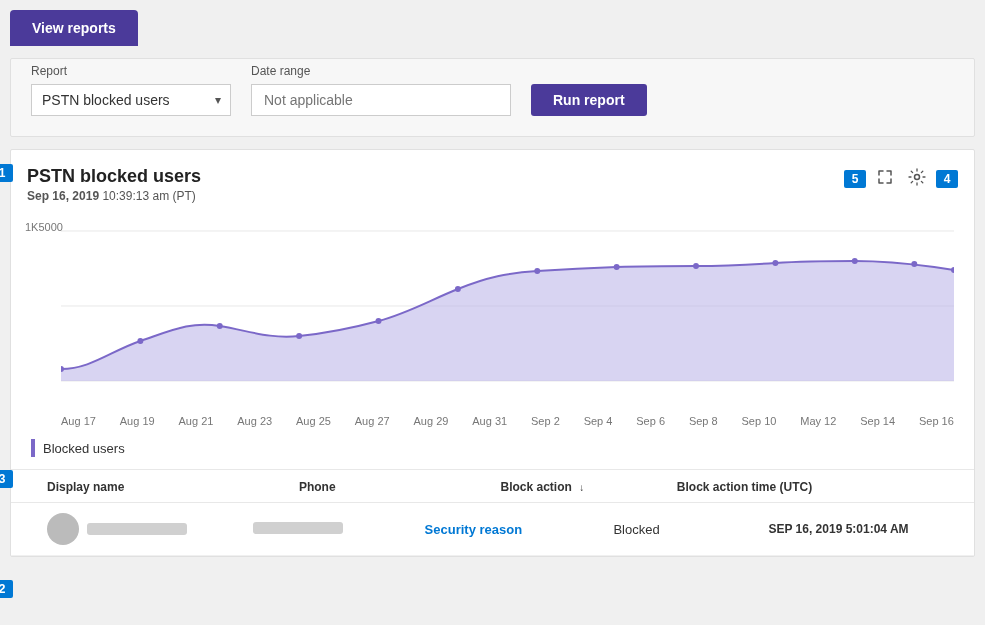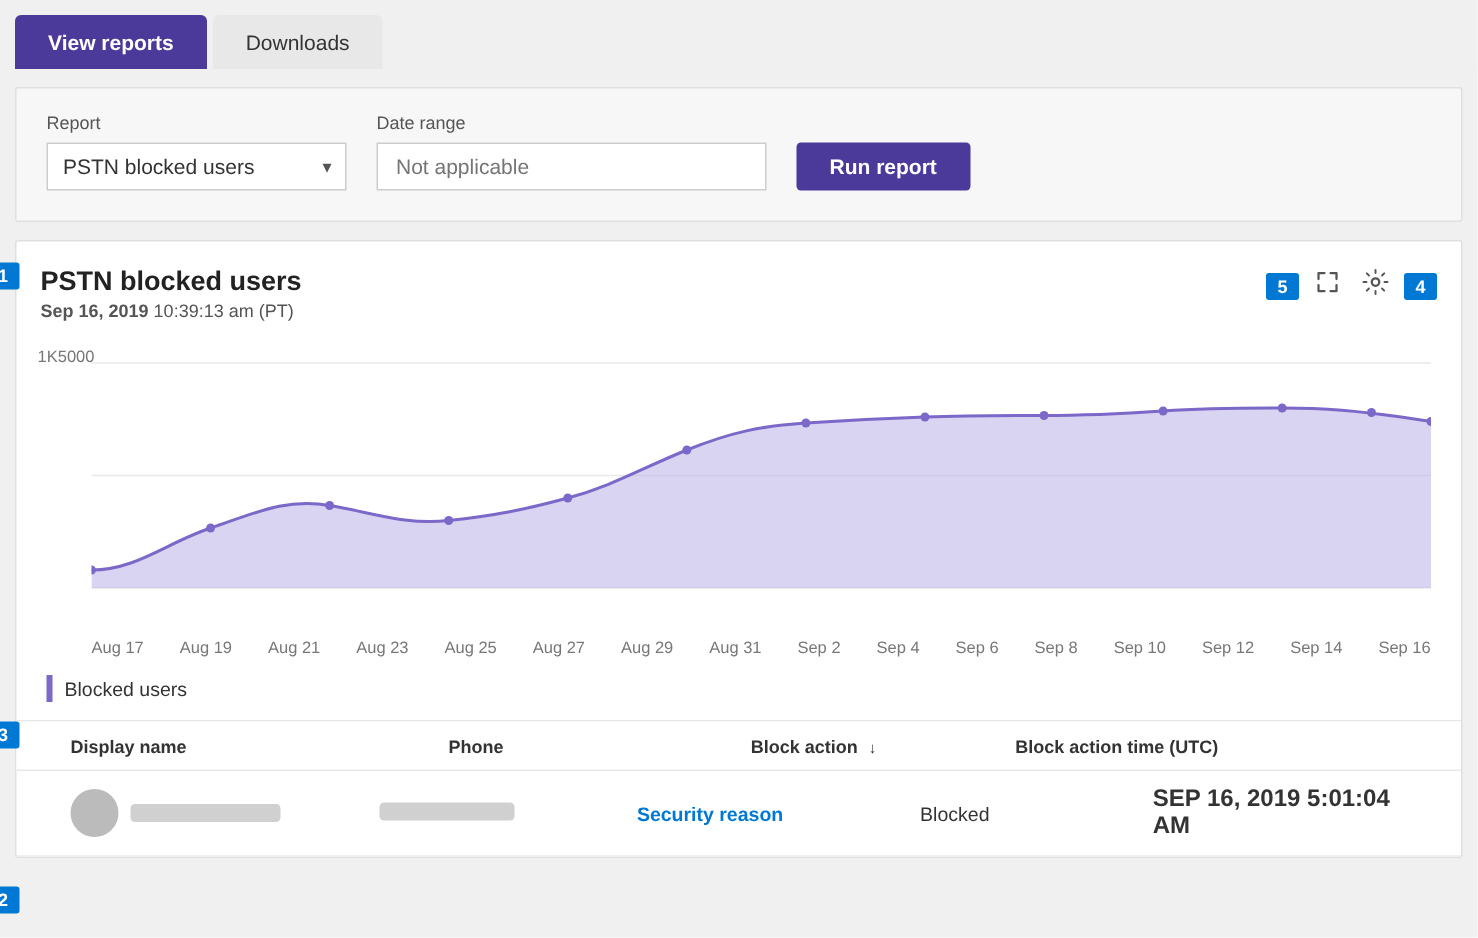--- a/index.html
+++ b/index.html
@@ -34,21 +34,21 @@
     .tab-btn.inactive {
       background: #e8e8e8;
       color: #333;
     }
 
     
     .filter-panel {
       background: #f7f7f7;
       border: 1px solid #e0e0e0;
       margin: 12px 10px;
-      padding: 16px 20px 20px 20px;
+      padding: 5px 20px 20px 20px;
       border-radius: 2px;
       display: flex;
       align-items: flex-end;
       gap: 20px;
     }
     .filter-group {
       display: flex;
       flex-direction: column;
       gap: 6px;
     }
@@ -256,21 +256,21 @@
       gap: 37px;
     }
     .td {
       font-size: 13px;
       color: #333;
       flex: 1;
     }
     .td.phone { flex: 0.8; }
     .td.reason { flex: 0.9; color: #0078d4; font-weight: 600; }
     .td.action { flex: 0.7; }
-    .td.time { flex: 1.1; font-weight: 600; font-size: 16px; color: #333; }
+    .td.time { flex: 1.1; font-weight: 600; font-size: 12px; color: #333; }
     .avatar {
       width: 32px;
       height: 32px;
       border-radius: 50%;
       background: #bbb;
       margin-right: 8px;
       display: inline-block;
       vertical-align: middle;
     }
     .name-blurred {
@@ -292,21 +292,20 @@
       flex: 1;
       display: flex;
       align-items: center;
     }
   </style>
 </head>
 <body>
 
 <div class="tabs-bar">
   <button class="tab-btn active">View reports</button>
-  <button class="tab-btn inactive">Downloads</button>
 </div>
 
 <div class="filter-panel">
   <div class="filter-group">
     <label class="filter-label">Report</label>
     <div class="filter-select-wrapper">
       <select>
         <option>PSTN blocked users</option>
       </select>
       <span class="chevron">▾</span>
@@ -422,21 +421,21 @@
     <span>Aug 23</span>
     <span>Aug 25</span>
     <span>Aug 27</span>
     <span>Aug 29</span>
     <span>Aug 31</span>
     <span>Sep 2</span>
     <span>Sep 4</span>
     <span>Sep 6</span>
     <span>Sep 8</span>
     <span>Sep 10</span>
-    <span>Sep 12</span>
+    <span>May 12</span>
     <span>Sep 14</span>
     <span>Sep 16</span>
   </div>
 
   <div style="position:absolute; left:-10px; top:430px; z-index:10;">
     <span class="badge-left">2</span>
   </div>
 
   <div class="chart-legend">
     <span class="legend-color"></span>

